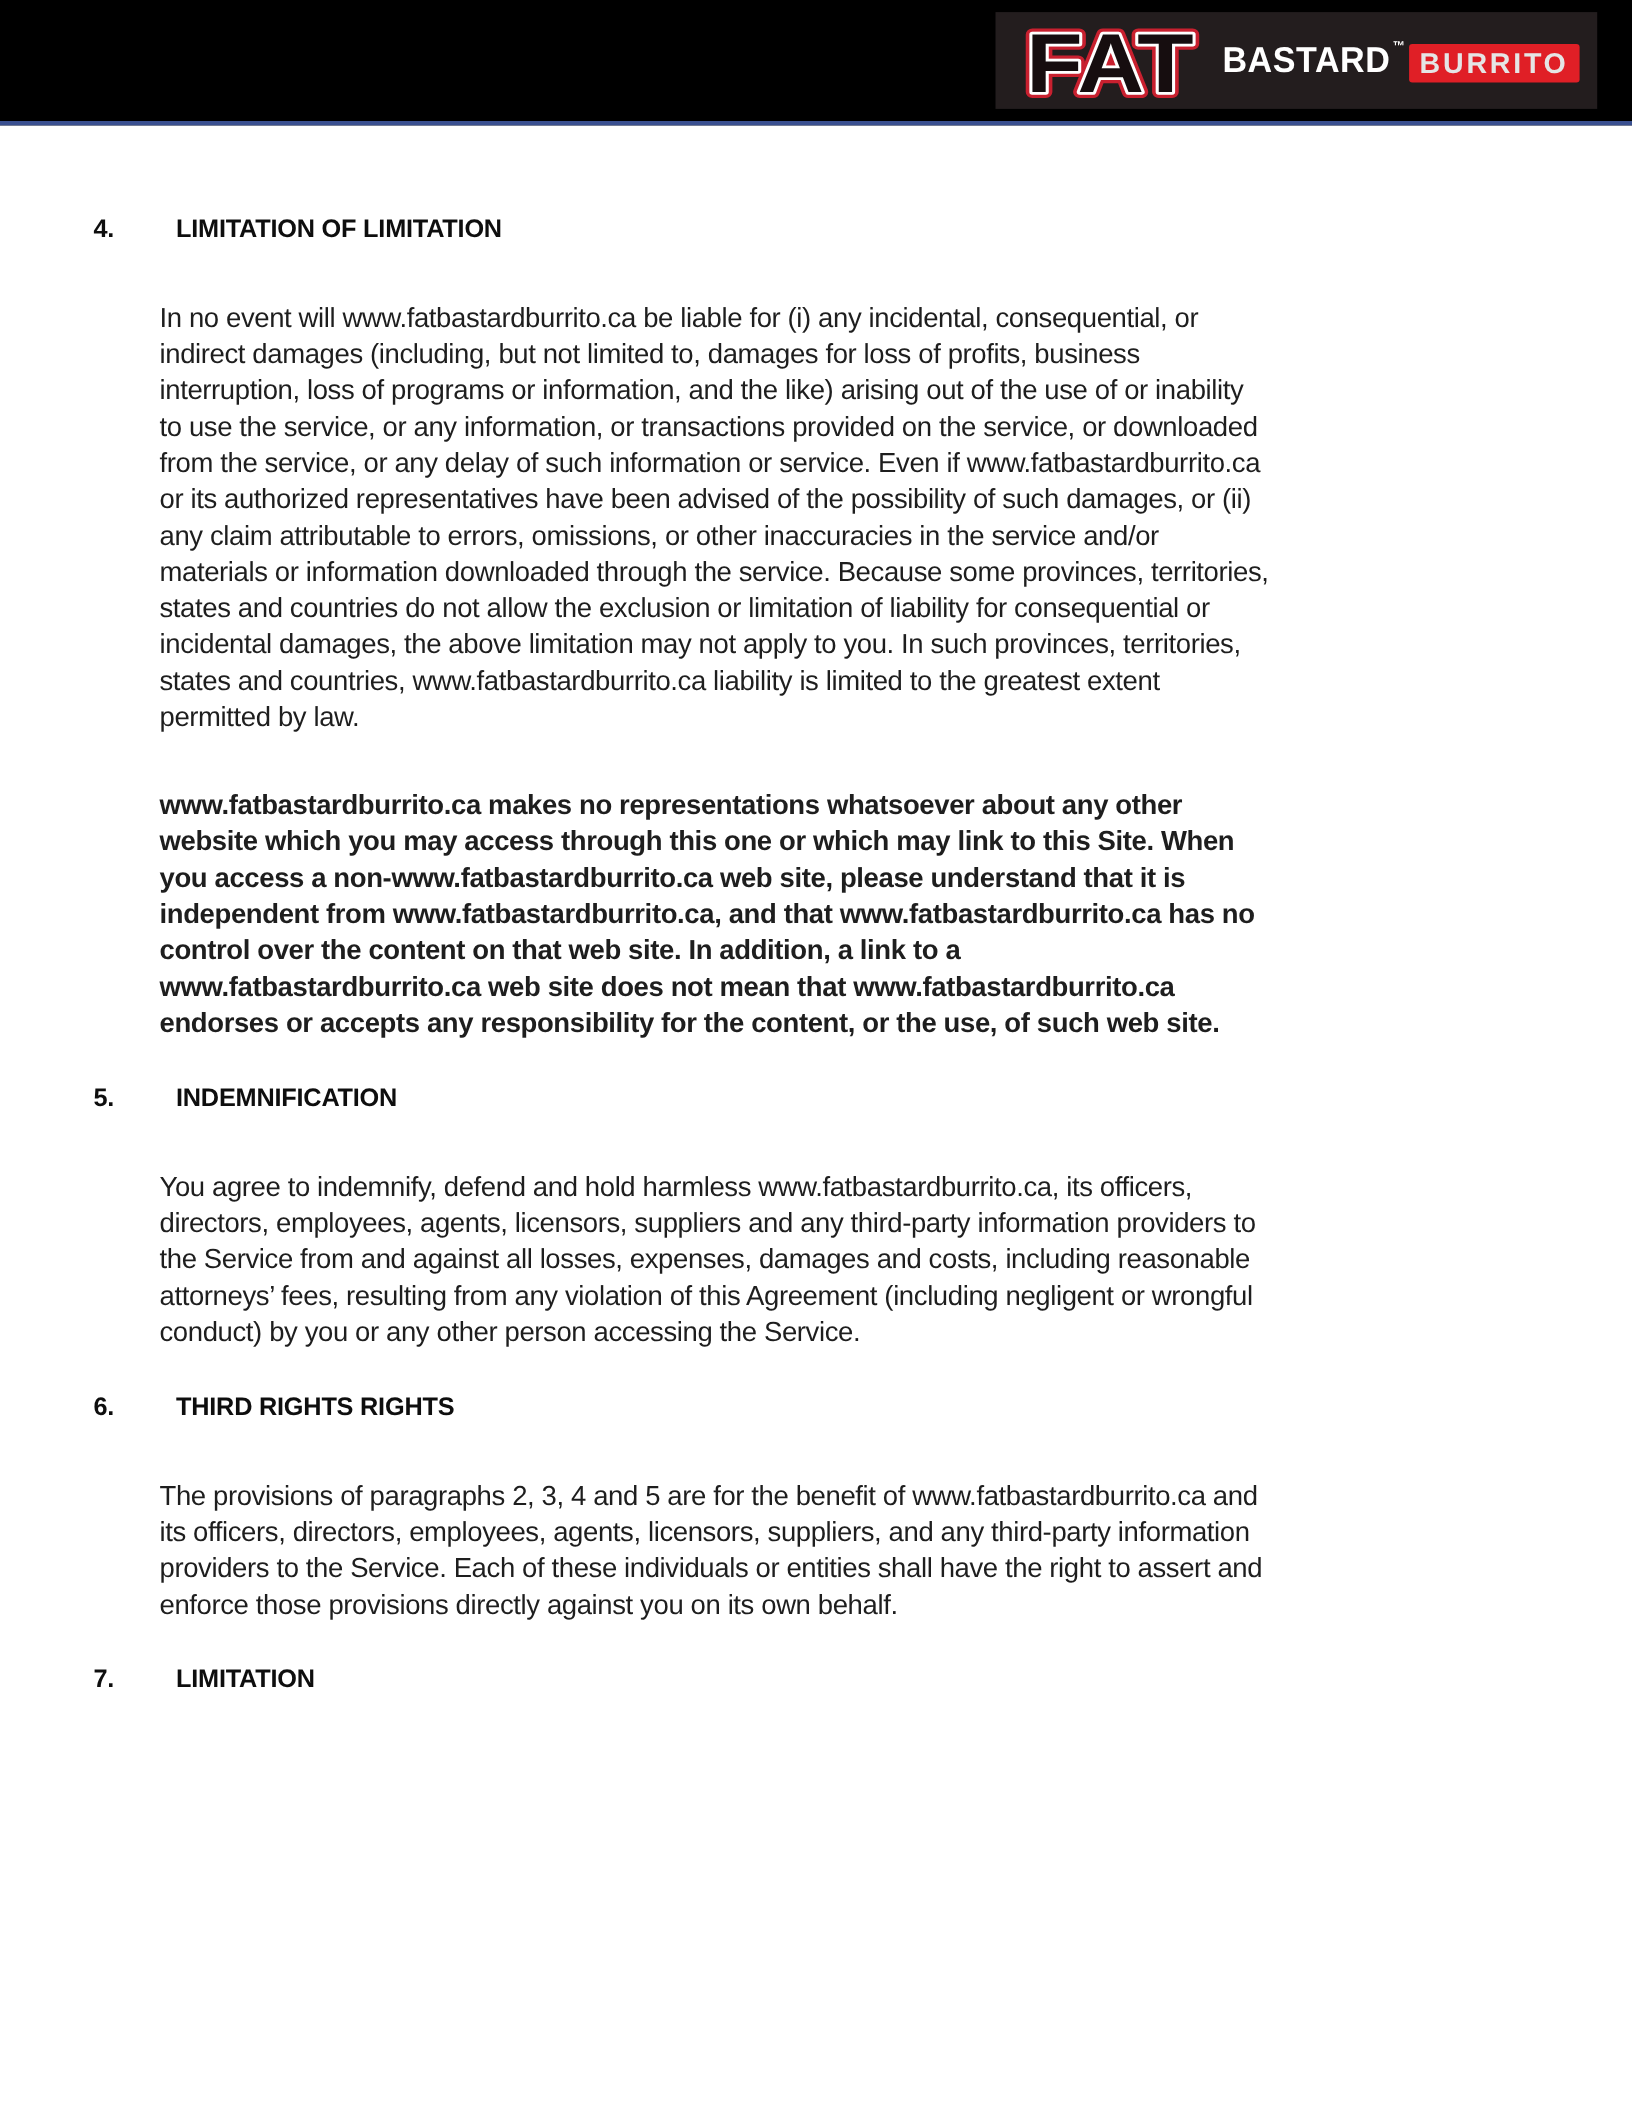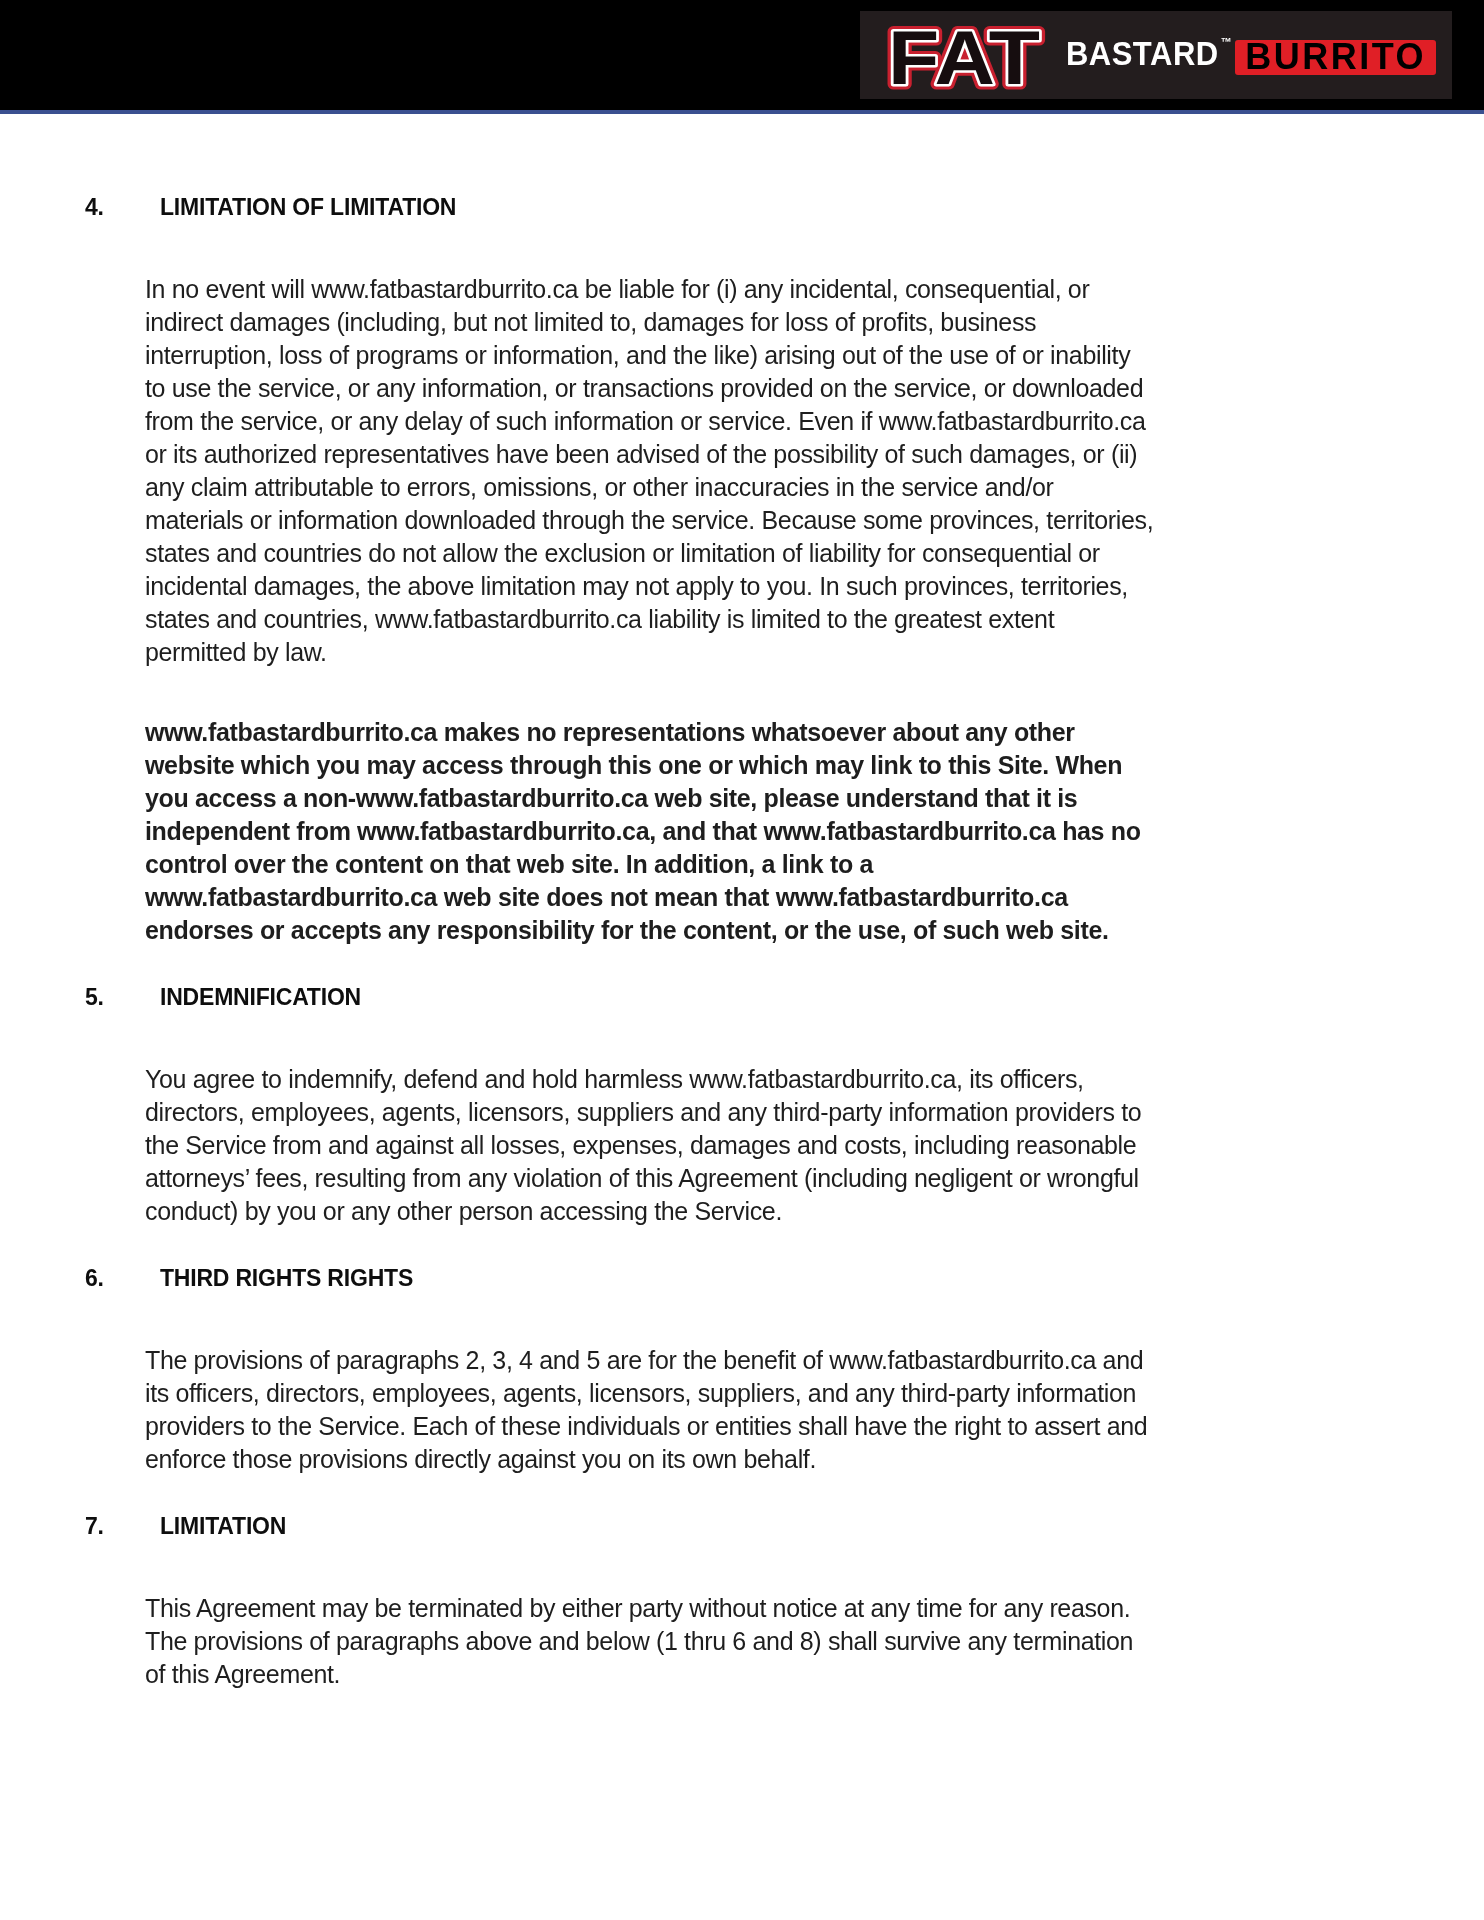--- a/index.html
+++ b/index.html
@@ -57,23 +57,23 @@
   }
   .burrito-badge {
     background: var(--accent-red, #e01f26);
     border-radius: 3px;
     padding: 3px 10px 4px 10px;
     display: flex;
     justify-content: center;
     align-items: center;
   }
   .burrito-badge .burrito-text {
-    color: #000000;
+    color: #e5e5e5;
     font-weight: bold;
-    font-size: 36px;
+    font-size: 26px;
     letter-spacing: 2.5px;
     line-height: 28px;
   }
 
   
   .terms-content {
     padding: 0 60px 0 85px;
   }
   .section { margin: 34px 0 0 0; }
   .section.first { margin-top: 77px; }
@@ -145,16 +145,15 @@
       <span class="section-title">THIRD RIGHTS RIGHTS</span>
     </div>
     <p>The provisions of paragraphs 2, 3, 4 and 5 are for the benefit of www.fatbastardburrito.ca and its officers, directors, employees, agents, licensors, suppliers, and any third-party information providers to the Service. Each of these individuals or entities shall have the right to assert and enforce those provisions directly against you on its own behalf.</p>
   </section>
 
   <section class="section">
     <div class="section-heading">
       <span class="section-number">7.</span>
       <span class="section-title">LIMITATION</span>
     </div>
-    <p>This Agreement may be terminated by either party without notice at any time for any reason. The provisions of paragraphs above and below (1 thru 6 and 8) shall survive any termination of this Agreement.</p>
   </section>
 
 </main>
 
 </body></html>

